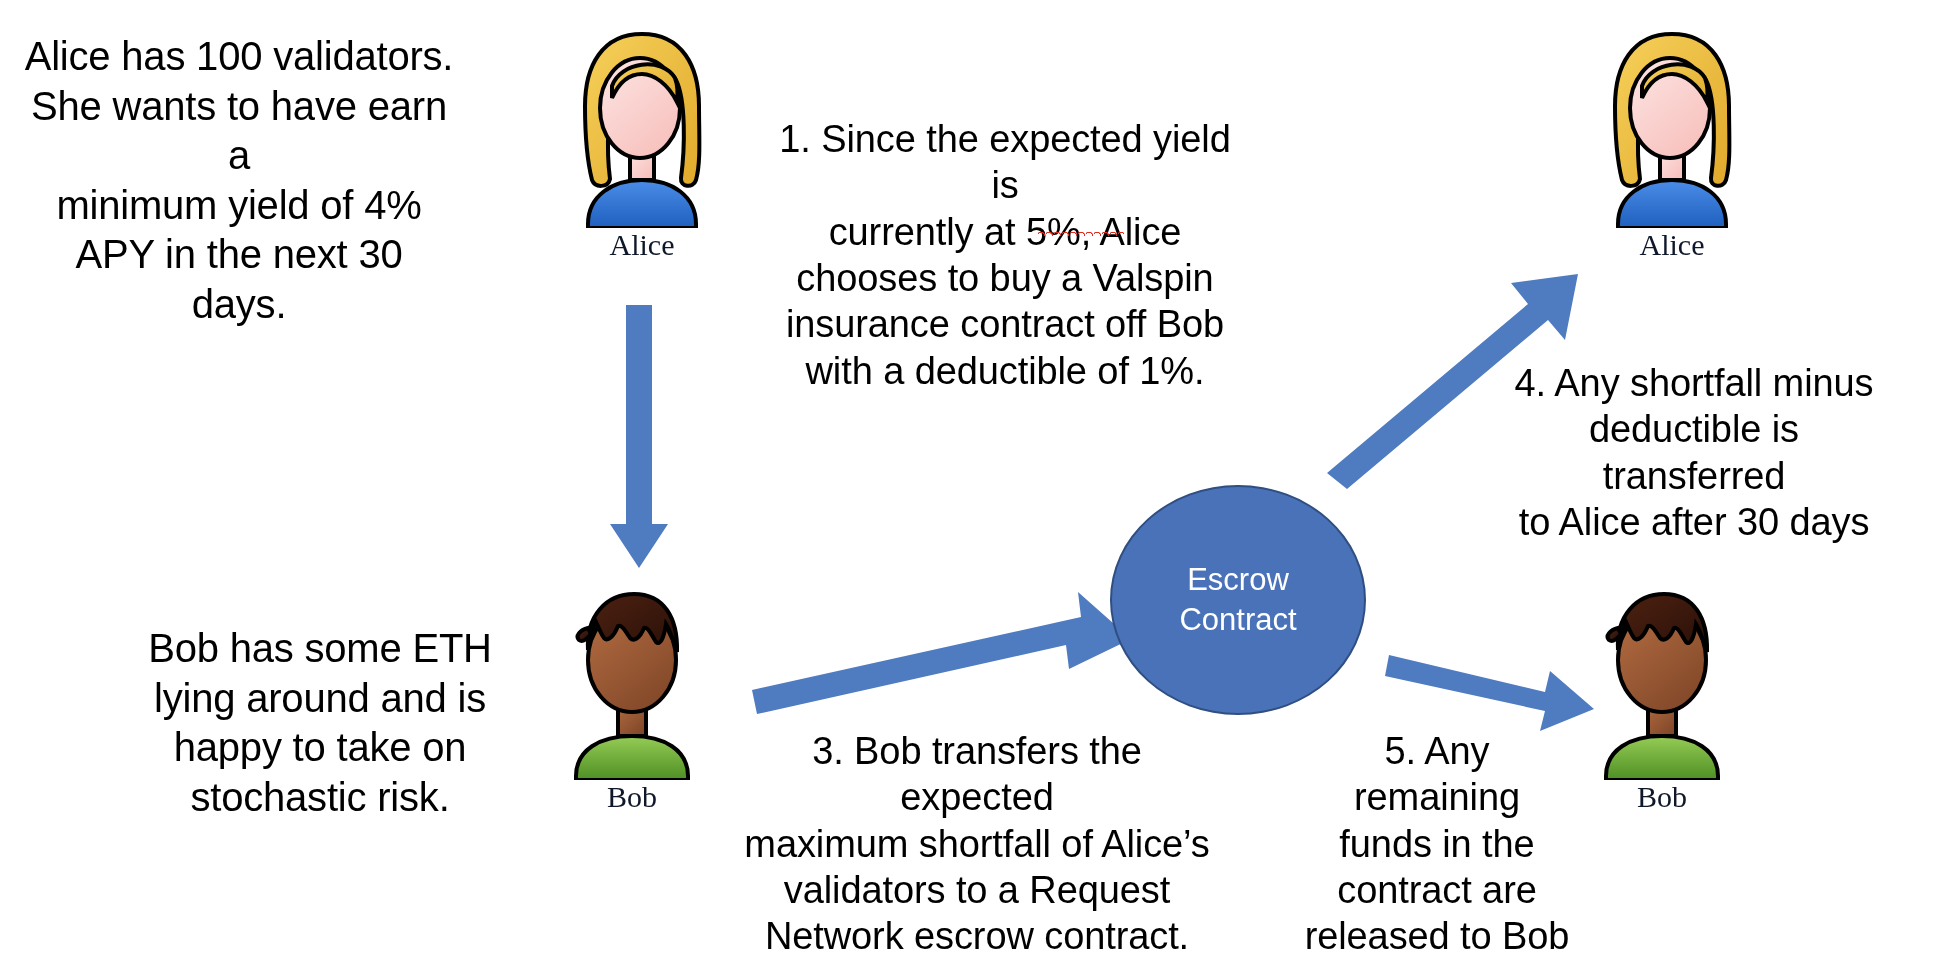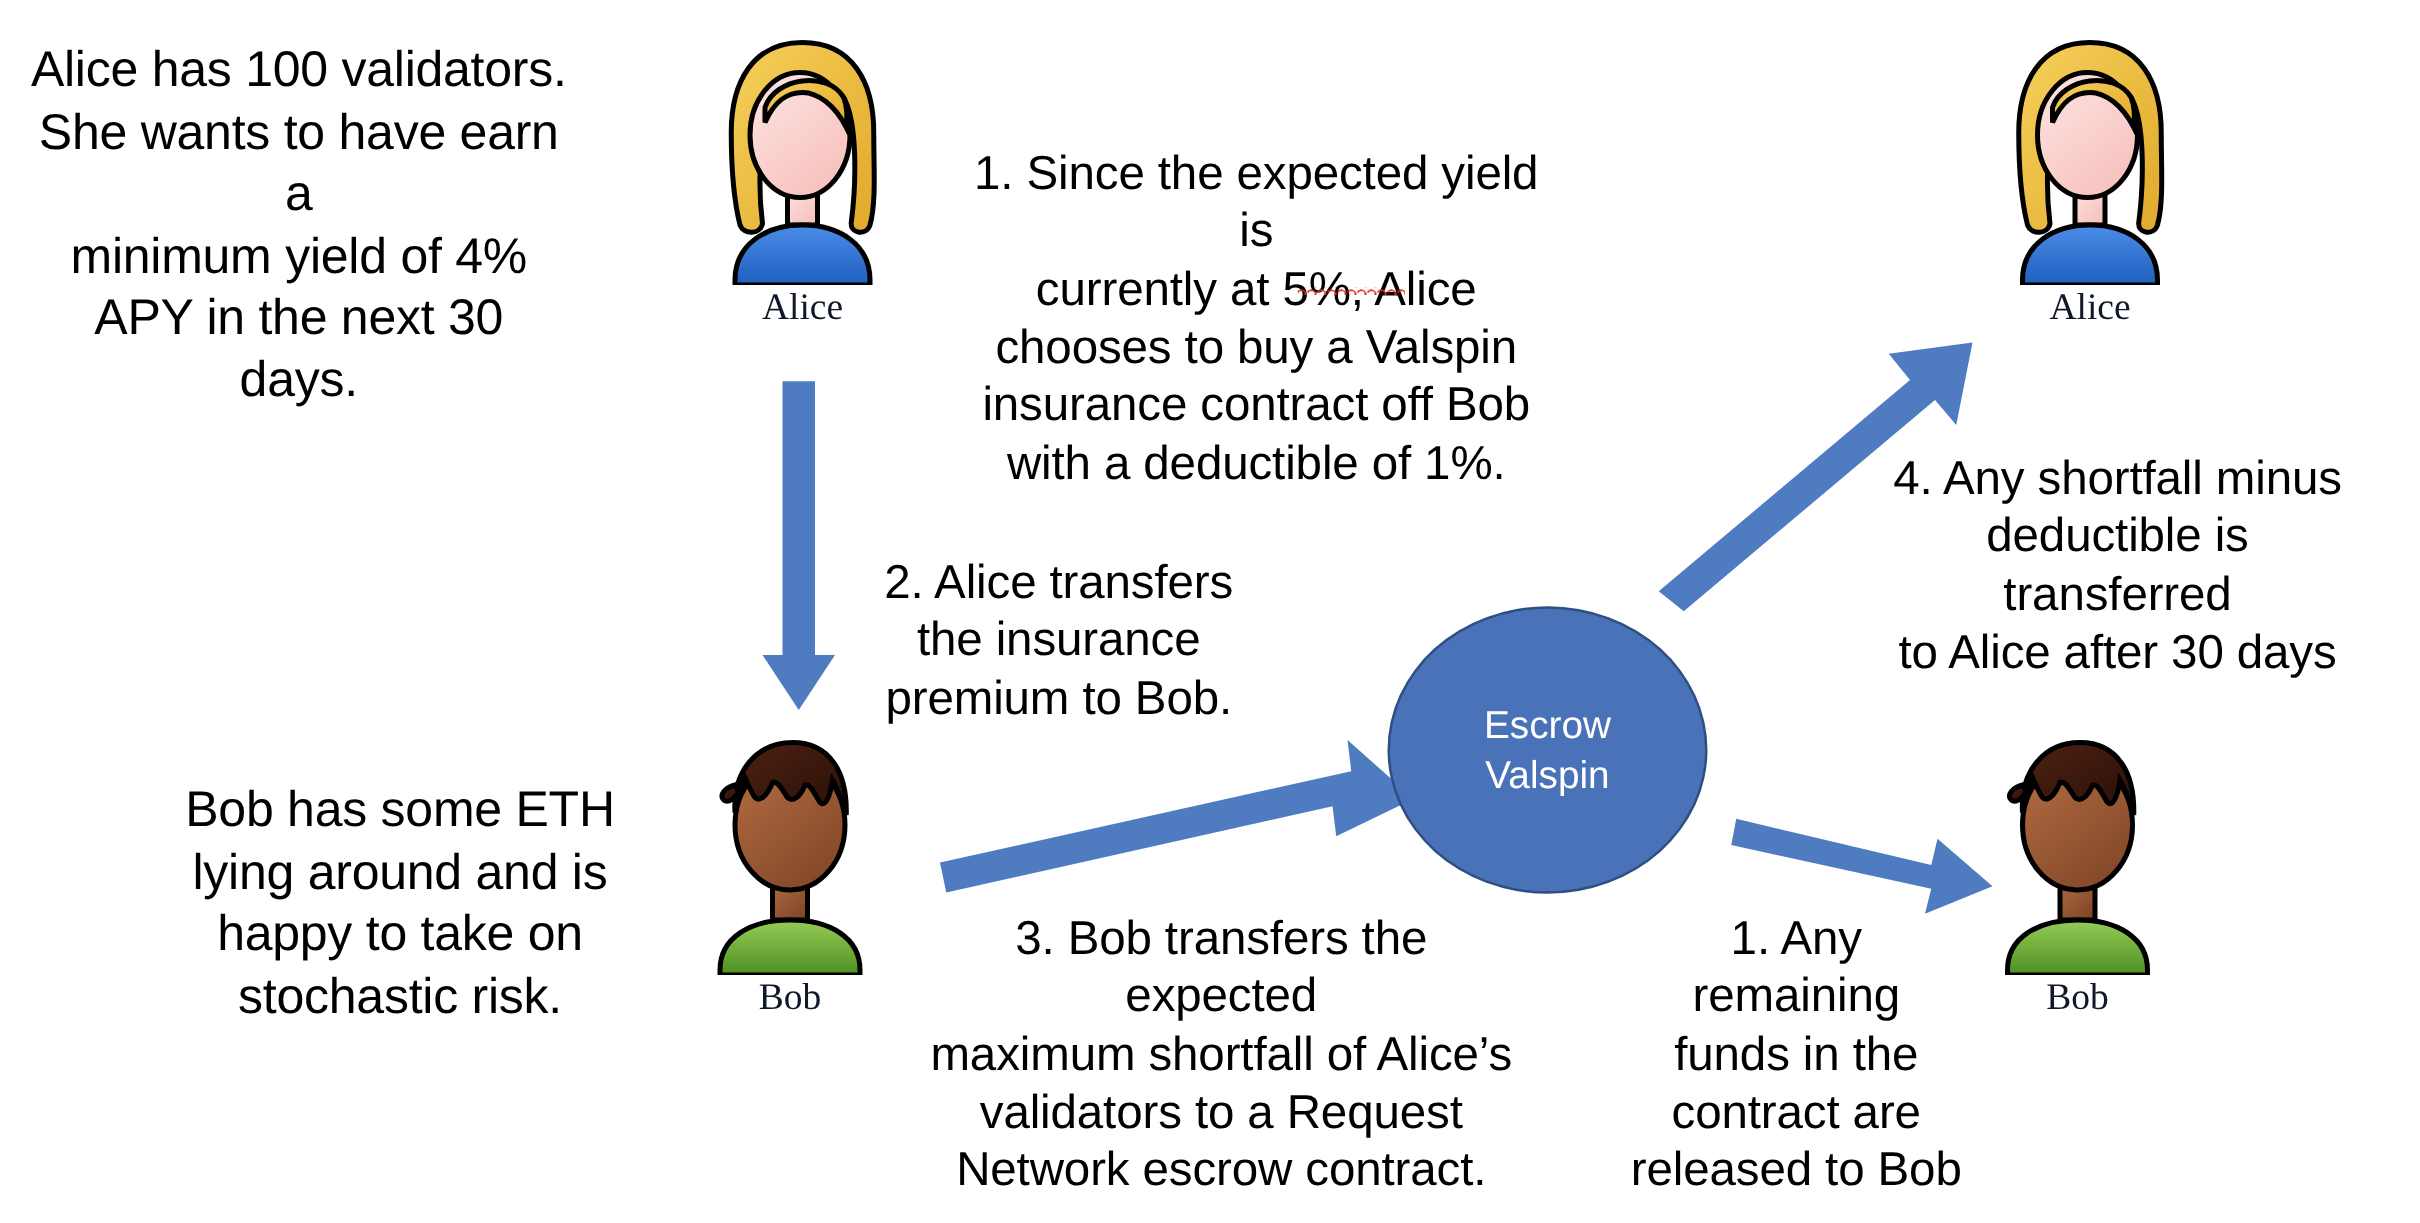--- a/index.html
+++ b/index.html
@@ -220,41 +220,38 @@
       <ellipse cx="74" cy="80" rx="44" ry="52" fill="url(#bobSkinR)" stroke="#000" stroke-width="4"></ellipse>
       <path d="M30 70 C28 36 48 14 76 14 C106 14 120 38 119 72 C117 66 113 52 108 44 C106 58 102 66 98 62 C94 56 90 46 86 48 C82 58 76 62 72 58 C68 52 64 44 60 46 C56 56 50 62 46 58 C42 52 40 46 38 42 C34 50 32 62 30 70 Z" fill="url(#bobHairR)" stroke="#000" stroke-width="4"></path>
       <path d="M30 48 C22 50 17 56 21 60 C25 63 30 58 33 54 Z" fill="url(#bobHairR)" stroke="#000" stroke-width="4"></path>
       <path d="M18 196 C18 170 42 156 74 156 C106 156 130 170 130 196 L130 200 L18 200 Z" fill="url(#bobShirtR)" stroke="#000" stroke-width="4"></path>
     </svg>
     <div class="avatar-name">Bob</div>
   </div>
 
   <div class="escrow-circle" style="left:1110px; top:485px; width:256px; height:230px;">
     <div class="escrow-label">Escrow
-Valspin</div>
+Contract</div>
   </div>
 
   <div class="abs para step" style="left:770px; top:116px; width:470px;">1. Since the expected yield is
 currently at 5%, Alice
 chooses to buy a Valspin
 insurance contract off Bob
 with a deductible of 1%.</div>
   <div class="squiggle" style="left:1038px; top:230px; width:86px;"></div>
 
-  <div class="abs para step" style="left:702px; top:443px; width:290px;">2. Alice transfers
-the insurance
-premium to Bob.</div>
 
   <div class="abs para step" style="left:742px; top:728px; width:470px;">3. Bob transfers the expected
 maximum shortfall of Alice’s
 validators to a Request
 Network escrow contract.</div>
 
   <div class="abs para step" style="left:1482px; top:360px; width:400px;margin-left:12px;">4. Any shortfall minus
 deductible is transferred
 to Alice after 30 days</div>
 
-  <div class="abs para step" style="left:1302px; top:728px; width:270px;">1. Any remaining
+  <div class="abs para step" style="left:1302px; top:728px; width:270px;">5. Any remaining
 funds in the
 contract are
 released to Bob</div>
 
 </div>
 
 </body></html>

